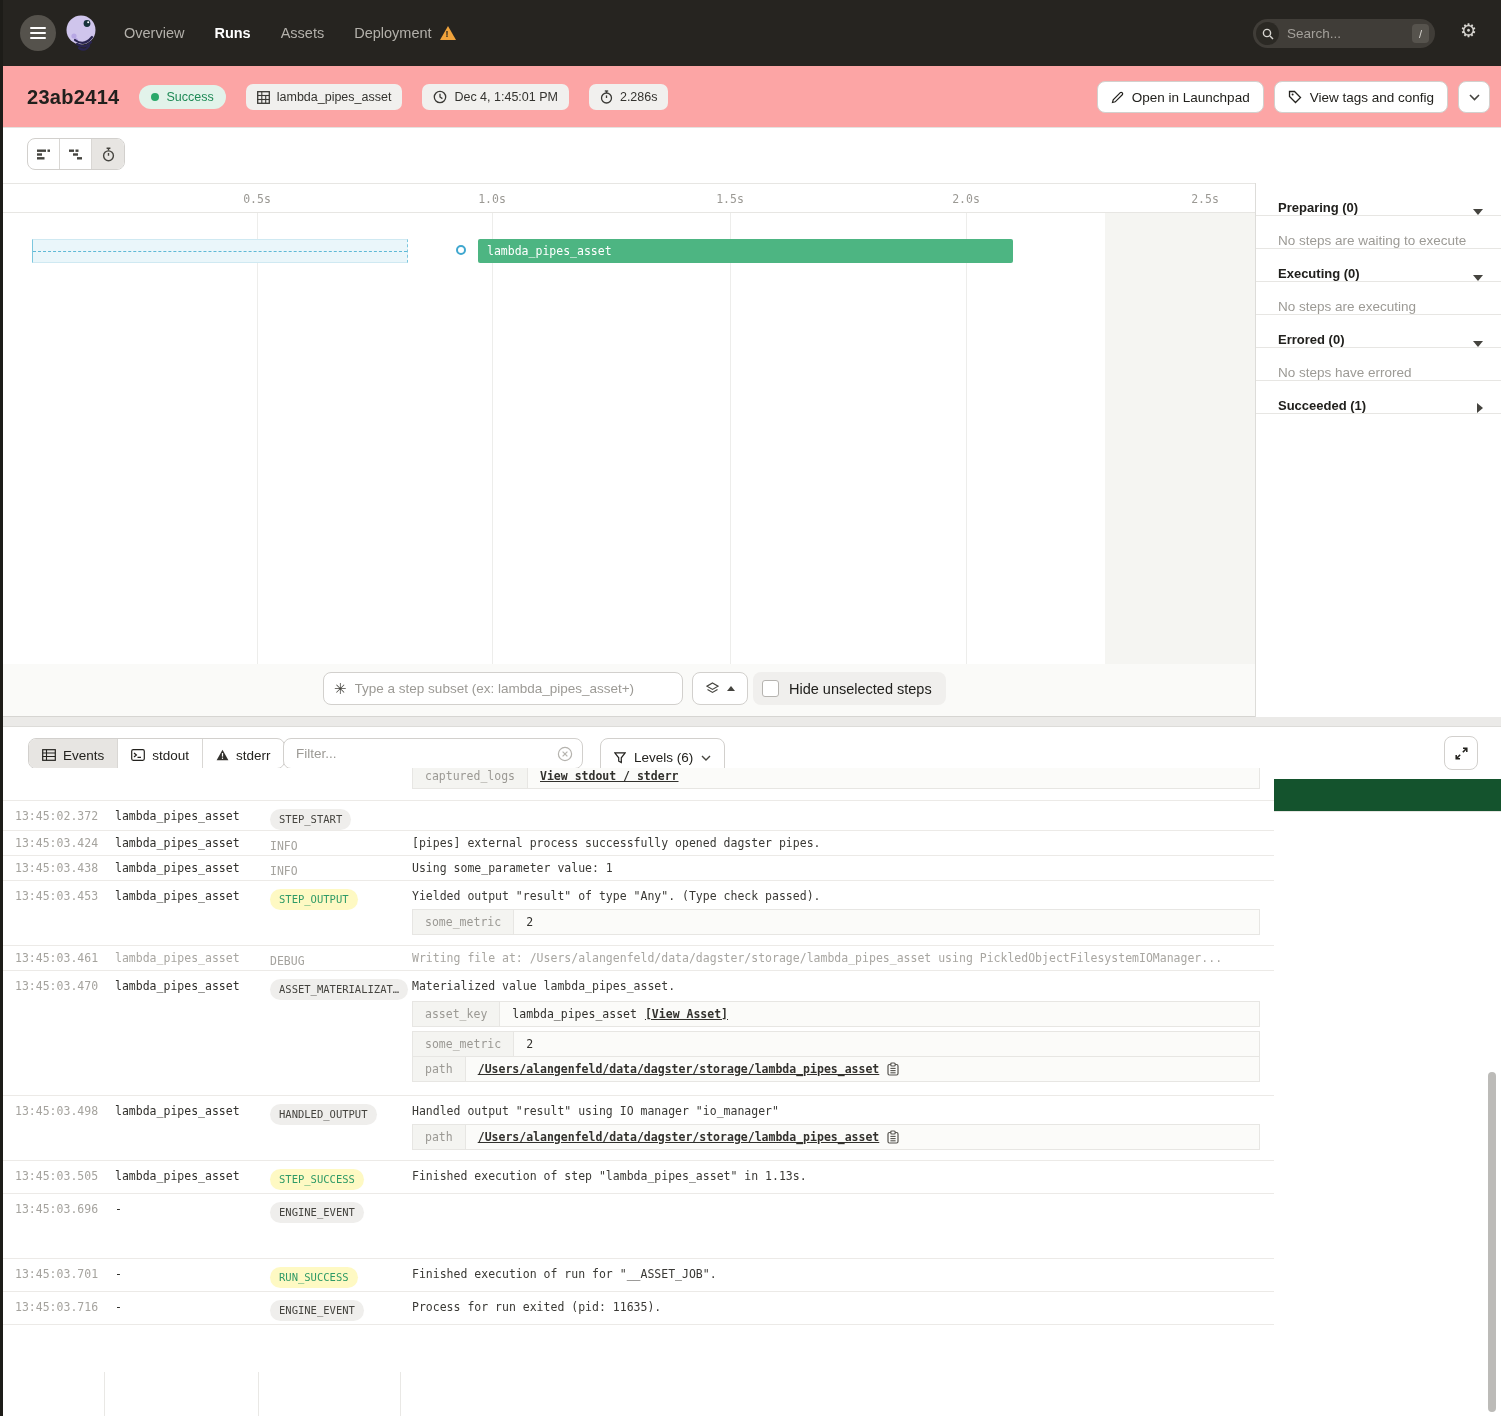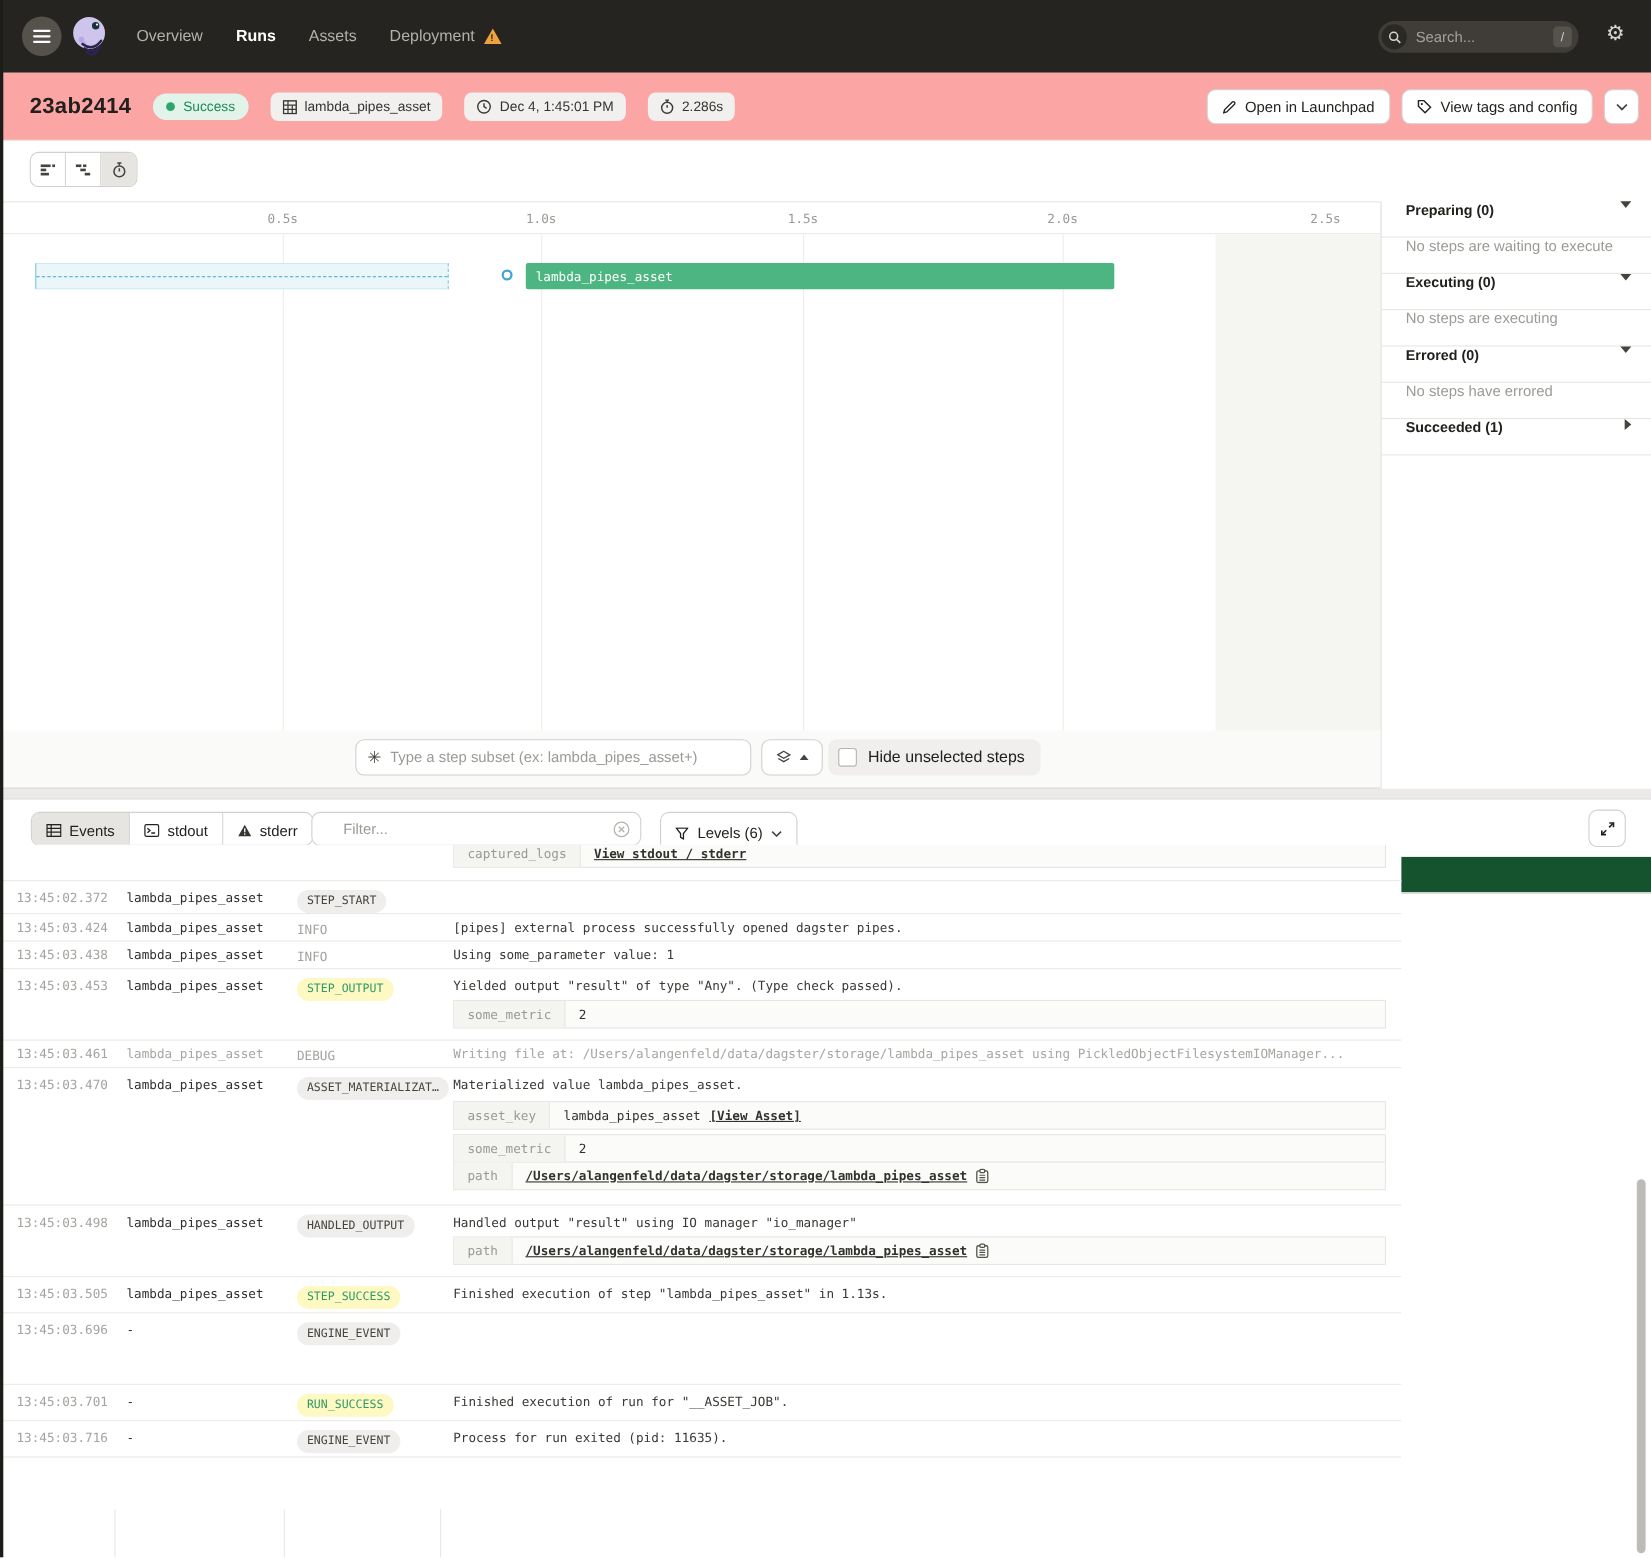--- a/index.html
+++ b/index.html
@@ -107,21 +107,21 @@
                 border-radius:8px; display:flex; align-items:center; justify-content:center; gap:8px; cursor:pointer; }
   .caret-up { width:0; height:0; border-left:4.5px solid transparent; border-right:4.5px solid transparent;
               border-bottom:5.5px solid #45443f; }
   #hide-unsel-chip { left:753px; top:8px; height:33px; background:#f0efed; border-radius:8px;
                      display:flex; align-items:center; gap:10px; padding:0 14px 0 9px; }
   #hide-unsel-chip span { font-size:14.5px; }
 
   
   #gsidebar { left:1255px; top:183px; width:246px; height:534px; background:#fff;
               border-left:1px solid #dddcd9; }
-  .sb-row { height:33px; border-bottom:1px solid #e7e6e3; display:flex; align-items:flex-start;
+  .sb-row { height:33px; border-bottom:1px solid #e7e6e3; display:flex; align-items:flex-end;
             padding:0 18px 0 22px; }
   .sb-head { font-size:13px; font-weight:bold; cursor:pointer; justify-content:space-between; }
   .sb-empty { font-size:13.5px; color:#9c9a95; }
   .tri-down { width:0; height:0; border-left:5px solid transparent; border-right:5px solid transparent;
               border-top:6px solid #45443f; }
   .tri-right { width:0; height:0; border-top:5px solid transparent; border-bottom:5px solid transparent;
                border-left:6px solid #45443f; }
 
   
   #gap-band { left:0; top:717px; width:1501px; height:10px; background:#ebeae8;
@@ -129,21 +129,21 @@
 
   
   #log-toolbar { left:0; top:727px; width:1501px; height:52px; background:#fff; }
   #log-tabs { left:28px; top:11px; height:31px; display:flex; border:1px solid #d2d0cd;
               border-radius:8px; overflow:hidden; background:#fff; }
   .ltab { height:29px; display:flex; align-items:center; gap:7px; padding:16px 13px;
           font-size:13.5px; color:#23221e; border-right:1px solid #d9d7d4; cursor:pointer; }
   .ltab:last-child { border-right:none; }
   .ltab.sel { background:#e7e5e2; }
   #filter-box { left:283px; top:11px; width:300px; height:31px; border:1px solid #d2d0cd;
-                border-radius:8px; display:flex; align-items:center; padding:0 9px 0 28px; background:#fff; }
+                border-radius:8px; display:flex; align-items:center; padding:0 9px 0 12px; background:#fff; }
   #filter-box input { flex:1; border:none; outline:none; font-size:13.5px; color:#2c2b27;
                       background:transparent; min-width:0; font-family:inherit; }
   #filter-box input::placeholder { color:#9c9a95; }
   #levels-btn { left:600px; top:11px; height:39px; }
   #log-expand { left:1444px; top:9px; }
 
   
   #log-header { left:0; top:779px; width:1501px; height:33px; background:#14532d;
                 border-bottom:1px solid #e5e4e1; display:flex; }
   #log-header div { font-size:11px; letter-spacing:.6px; color:#96948f; padding-top:10px; }

